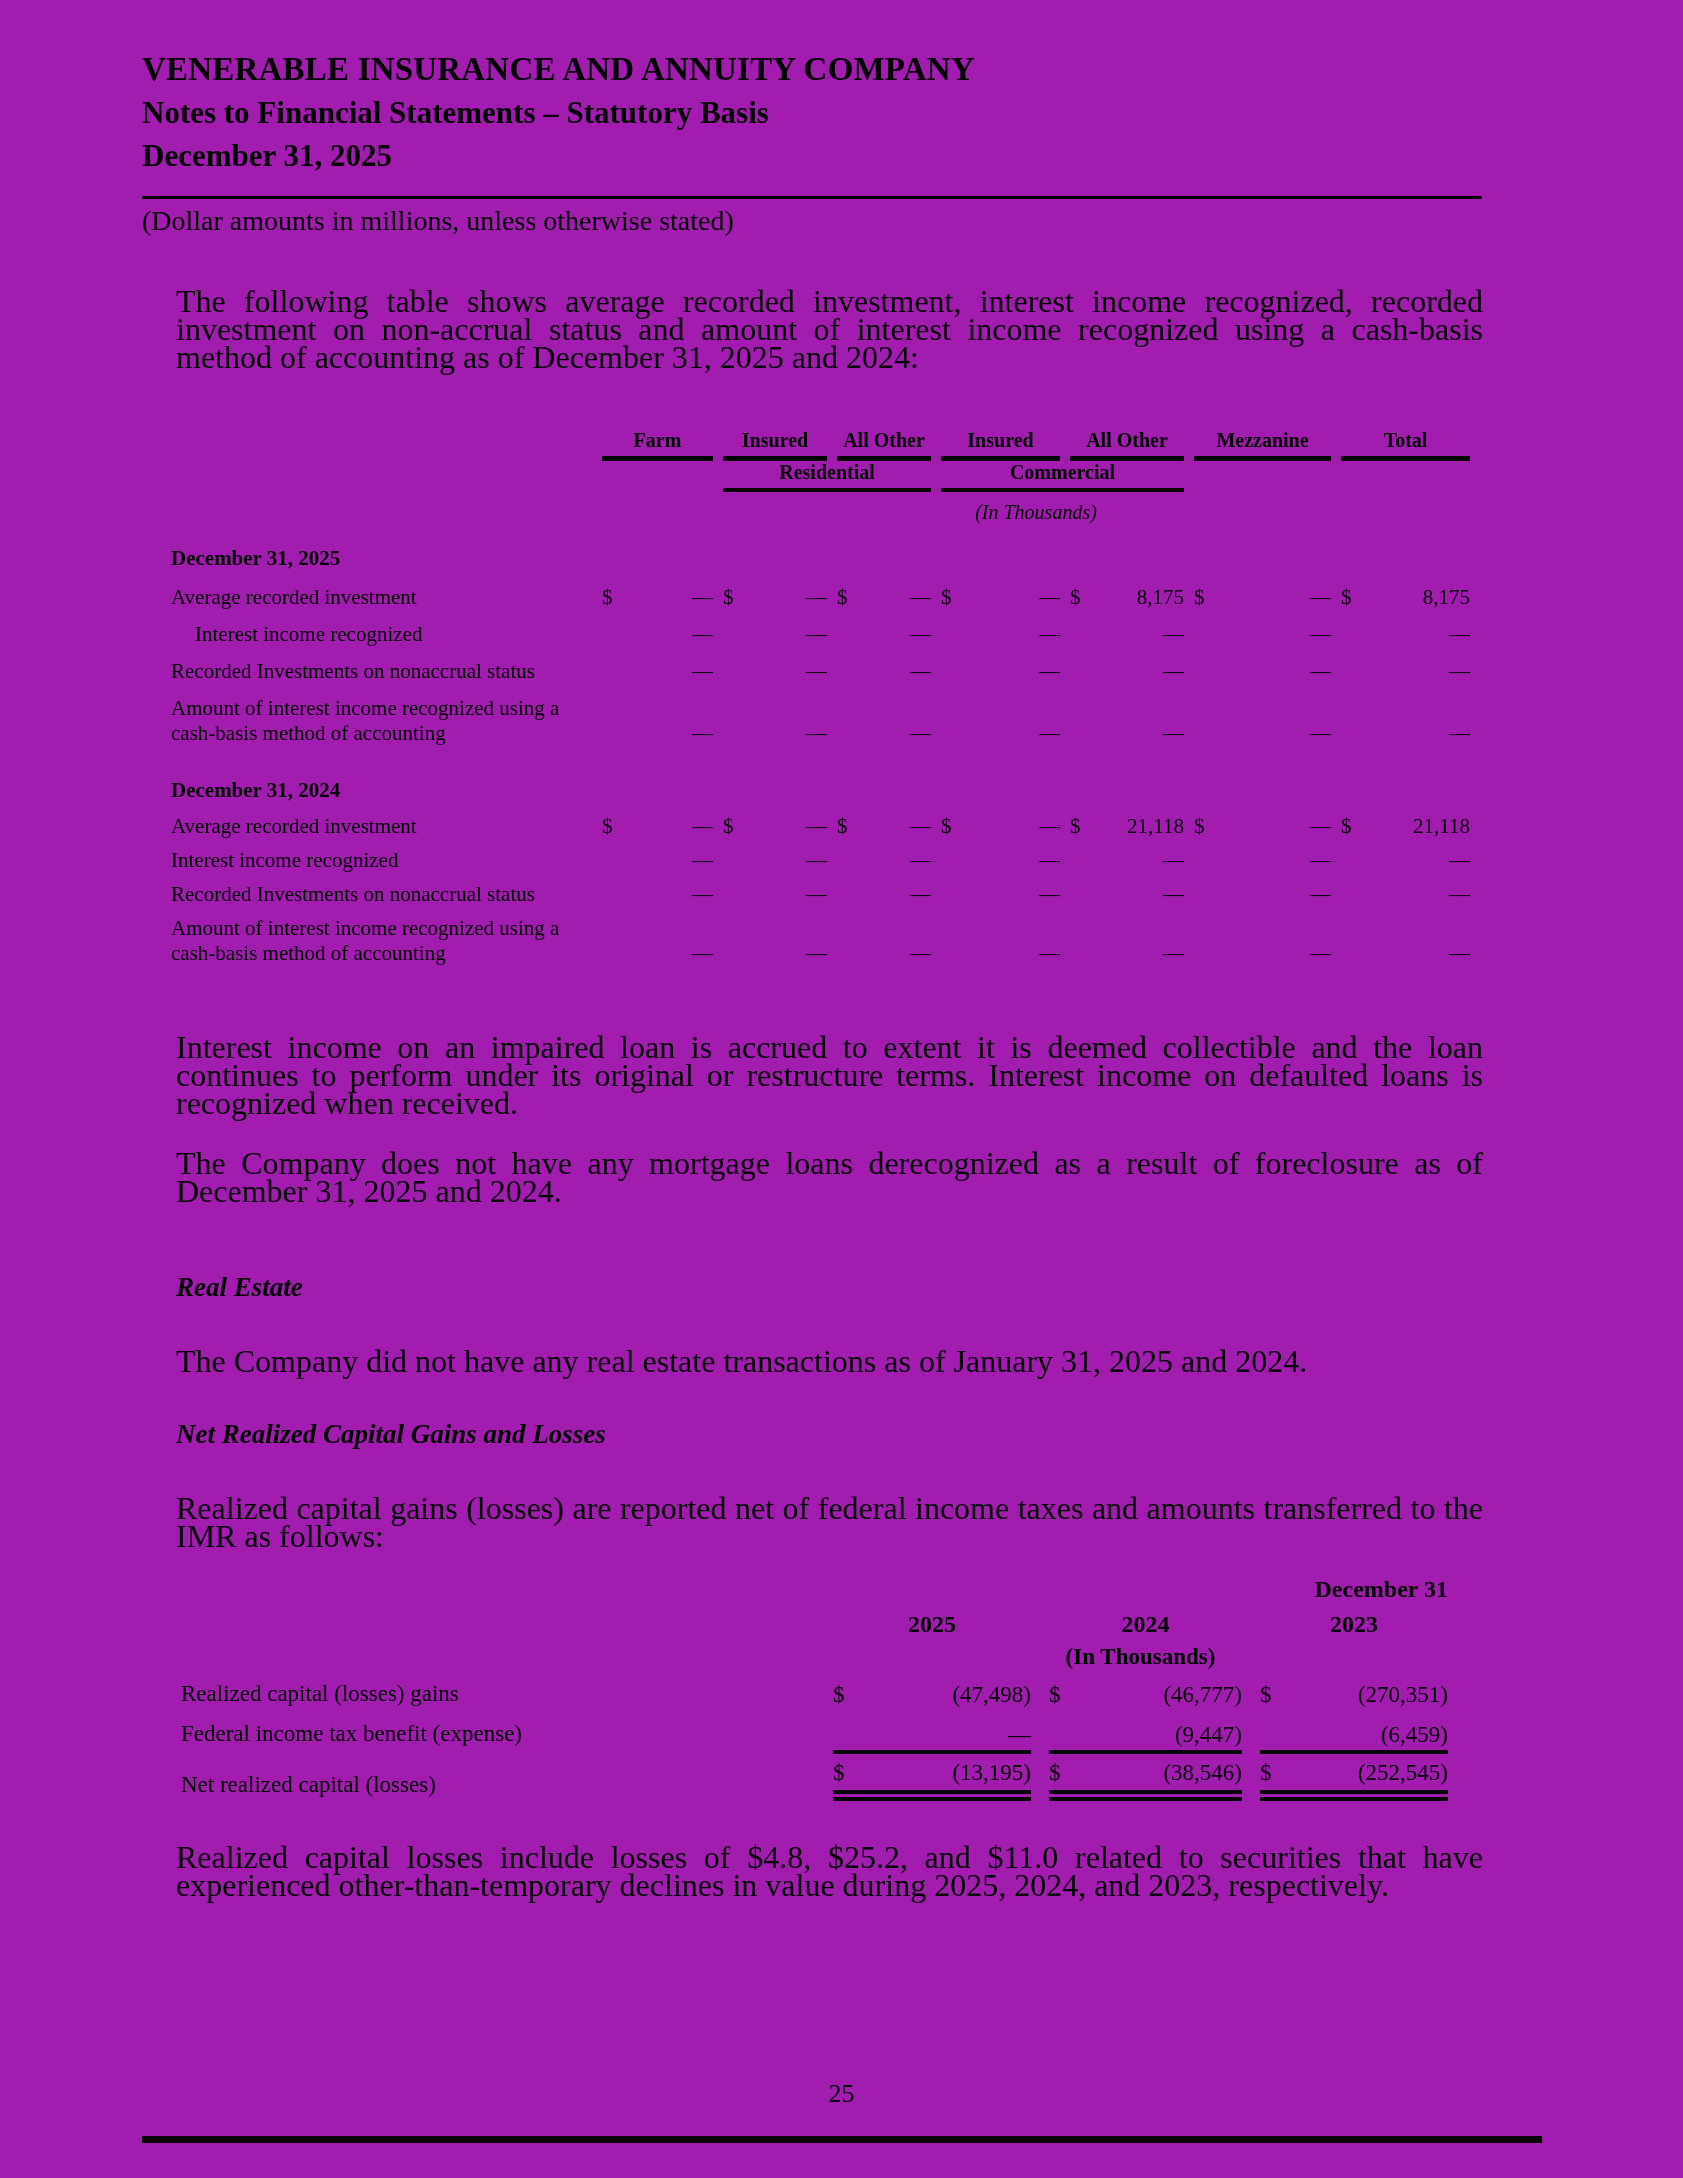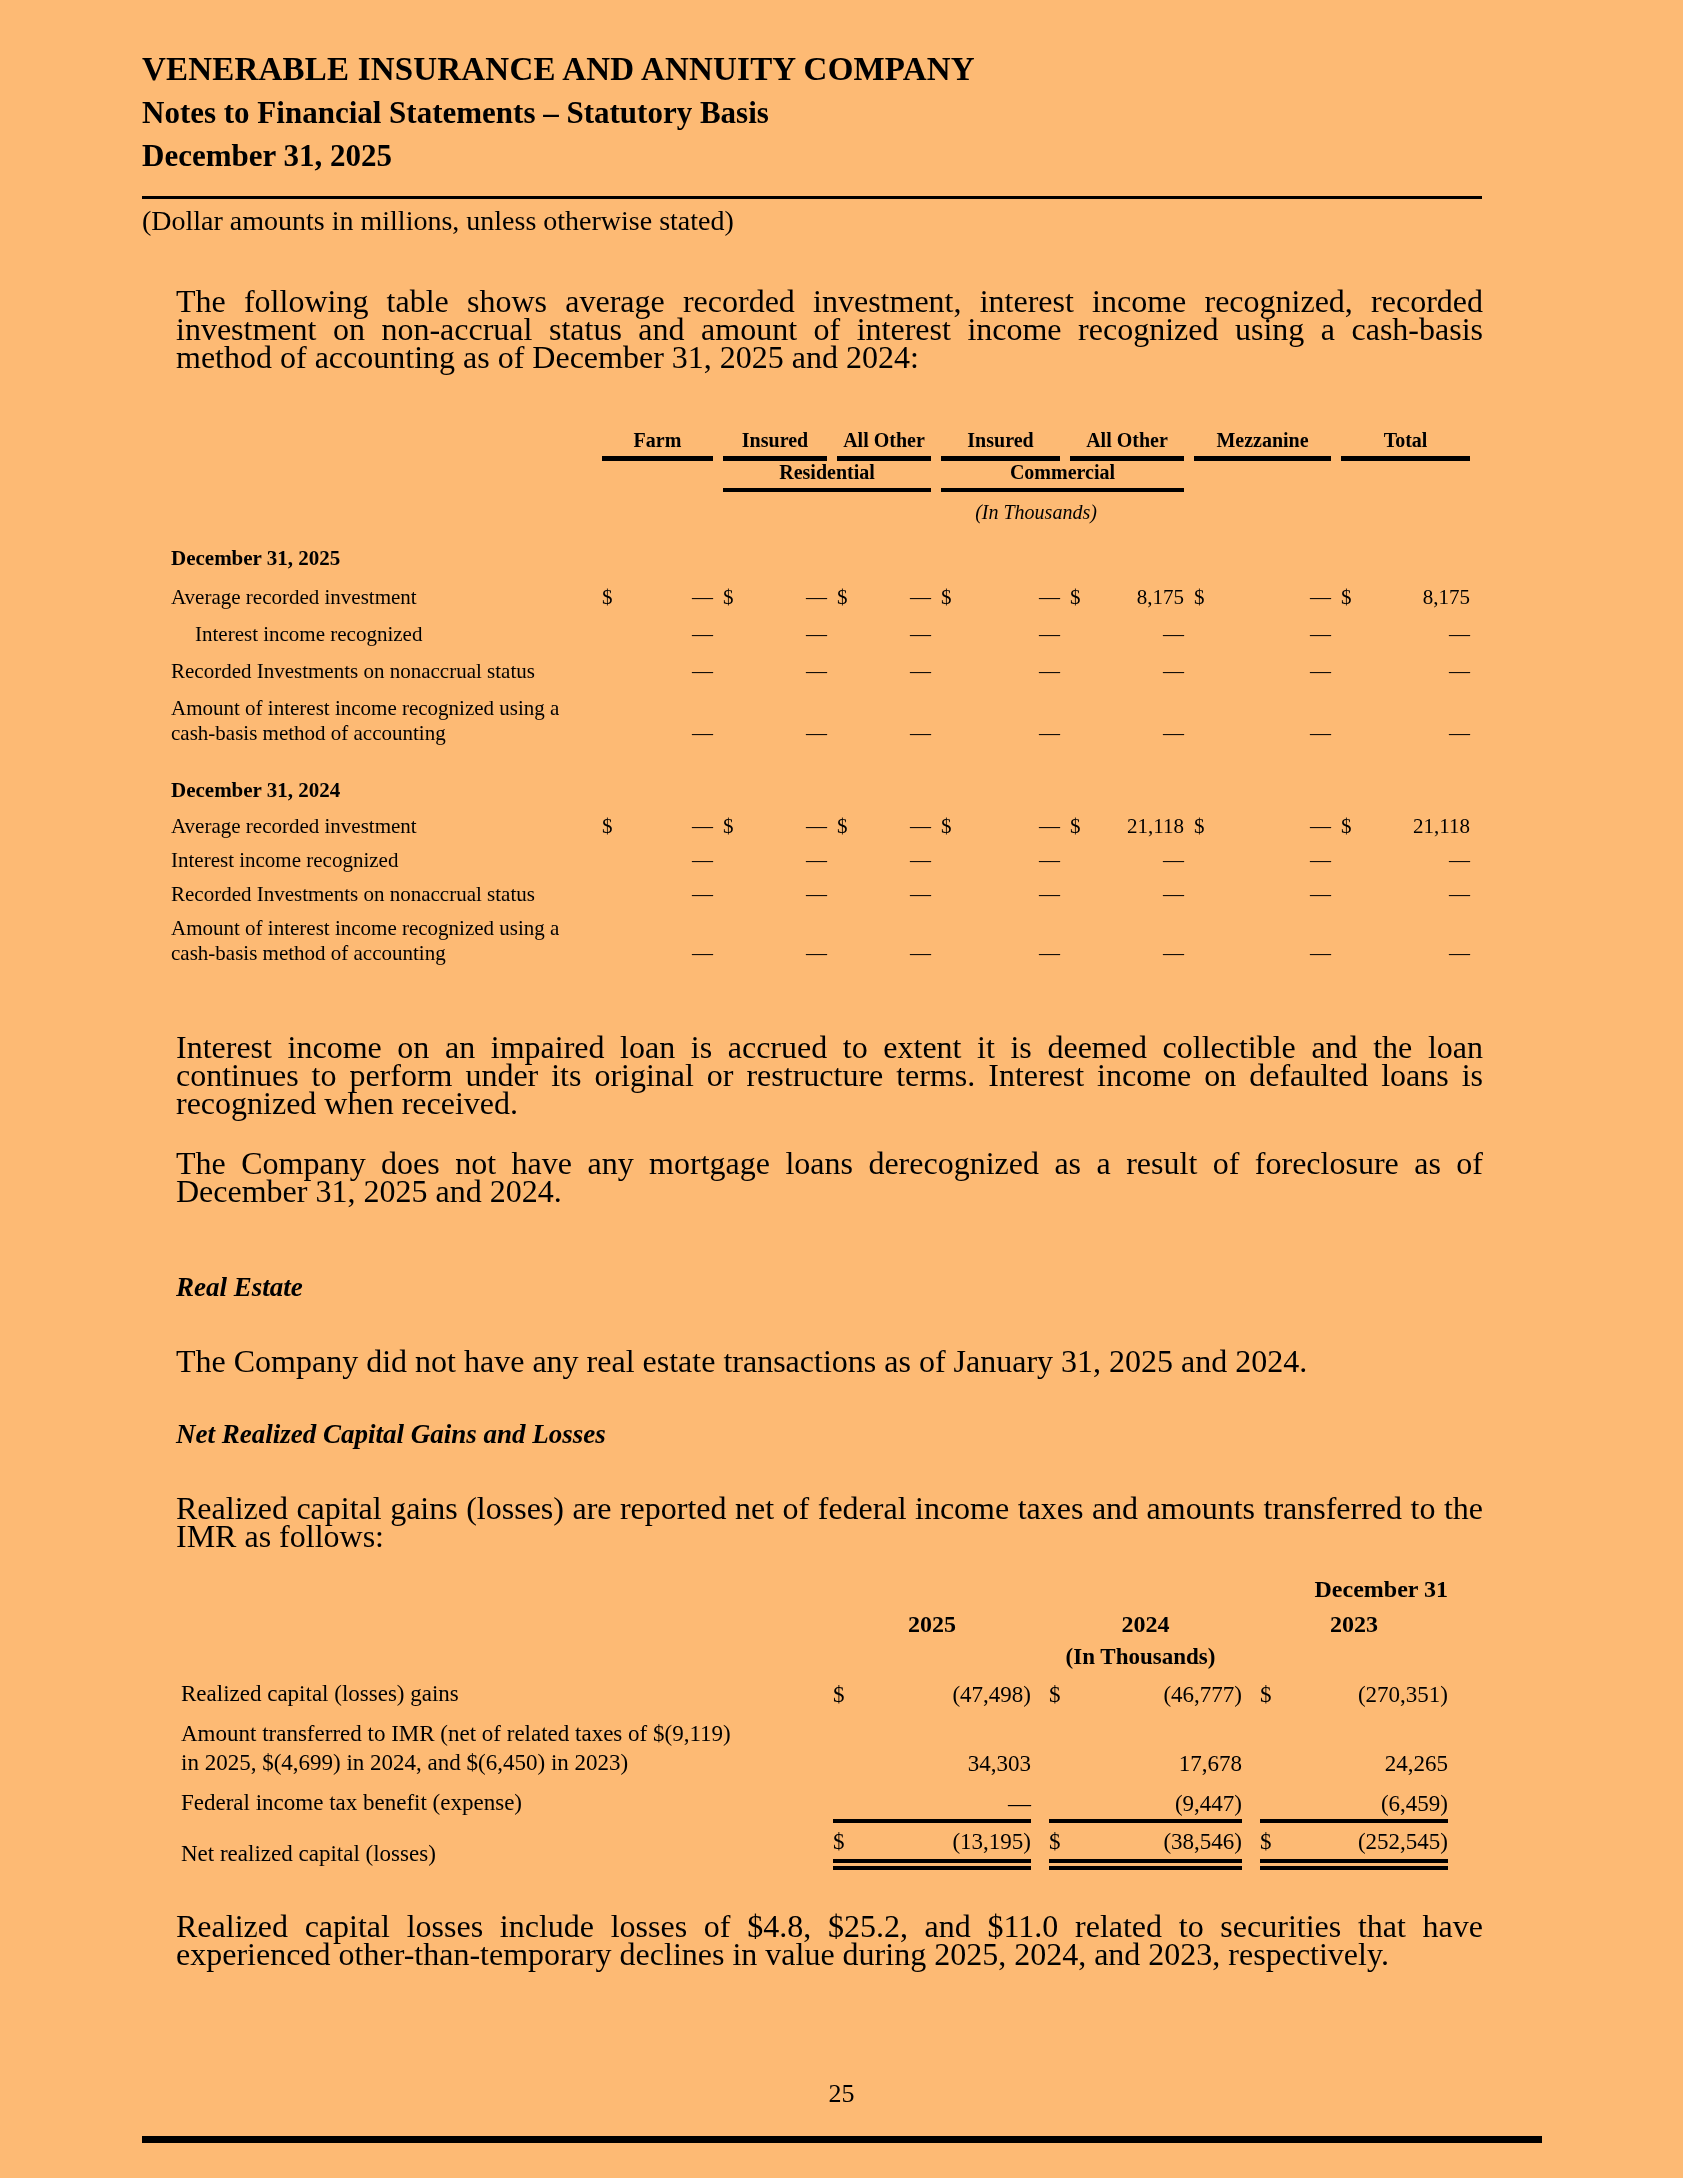--- a/index.html
+++ b/index.html
@@ -1,18 +1,18 @@
 <!DOCTYPE html>
 <html><head>
 <meta charset="utf-8">
 <style>
   * { margin:0; padding:0; box-sizing:border-box; }
   html,body { background:#fff; }
   .page {
-    position:relative; width:1683px; height:2178px; background:#fdba74; color:#000;
+    position:relative; width:1683px; height:2178px; background:#a21caf; color:#000;
     font-family:"Liberation Serif", serif; overflow:hidden;
   }
   
   .hdr { padding:51px 0 0 142px; }
   .hdr .company { font-size:33px; font-weight:bold; letter-spacing:0.2px; }
   .hdr .doc-title { font-size:31px; font-weight:bold; margin-top:7px; }
   .hdr .doc-date { font-size:31px; font-weight:bold; margin-top:7px; }
   .top-rule { margin:22px 0 0 142px; width:1340px; border-top:3px solid #000; }
   .scale-note { margin:6px 0 0 142px; font-size:28px; }
   
@@ -316,28 +316,20 @@
               </div>
             </td>
         <td class="val">
               <div class="cw">
                 <span>$</span>
                 <span>(270,351)</span>
               </div>
             </td>
       </tr>
       <tr class="r">
-        <td class="lbl">
-              <div class="wrap">Amount transferred to IMR (net of related taxes of $(9,119) in 2025,  $(4,699)  in 2024, and $(6,450)  in 2023)</div>
-            </td>
-        <td class="val">34,303</td>
-        <td class="val">17,678</td>
-        <td class="val">24,265</td>
-      </tr>
-      <tr class="r">
         <td class="lbl">Federal income tax benefit (expense)</td>
         <td class="val">—</td>
         <td class="val">(9,447)</td>
         <td class="val">(6,459)</td>
       </tr>
       <tr class="r total">
         <td class="lbl">Net realized capital (losses)</td>
         <td class="val">
               <div class="cw">
                 <span>$</span>

